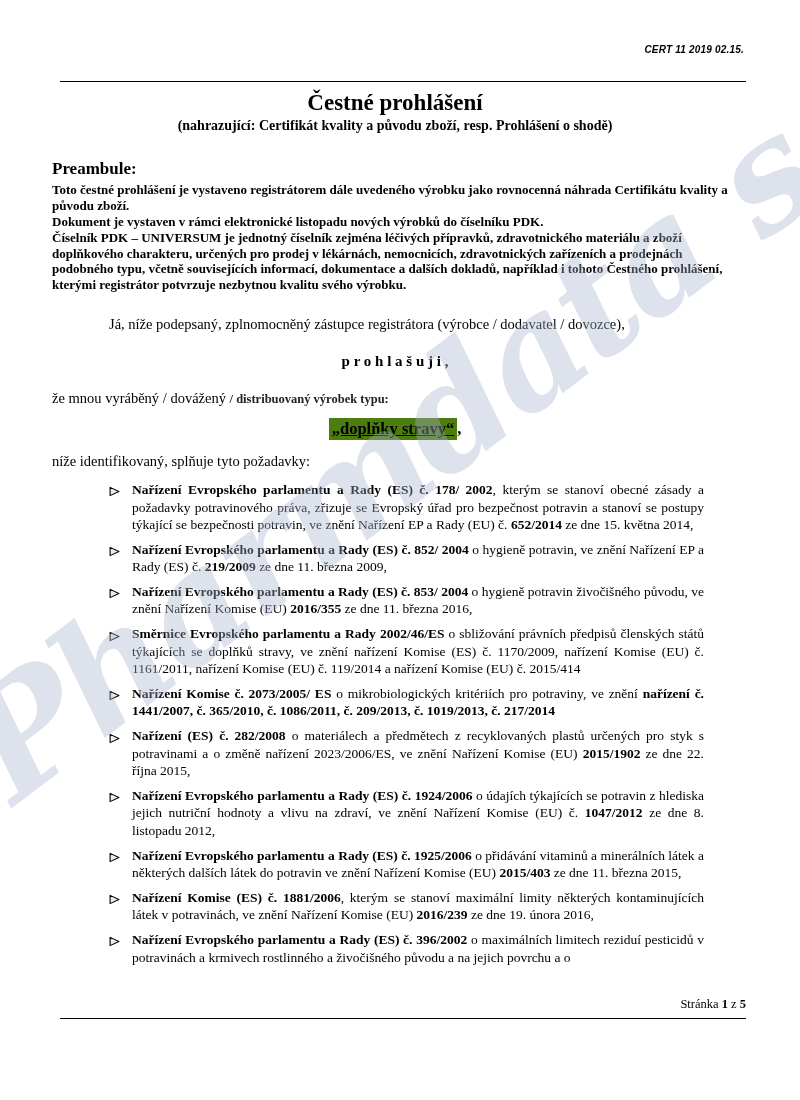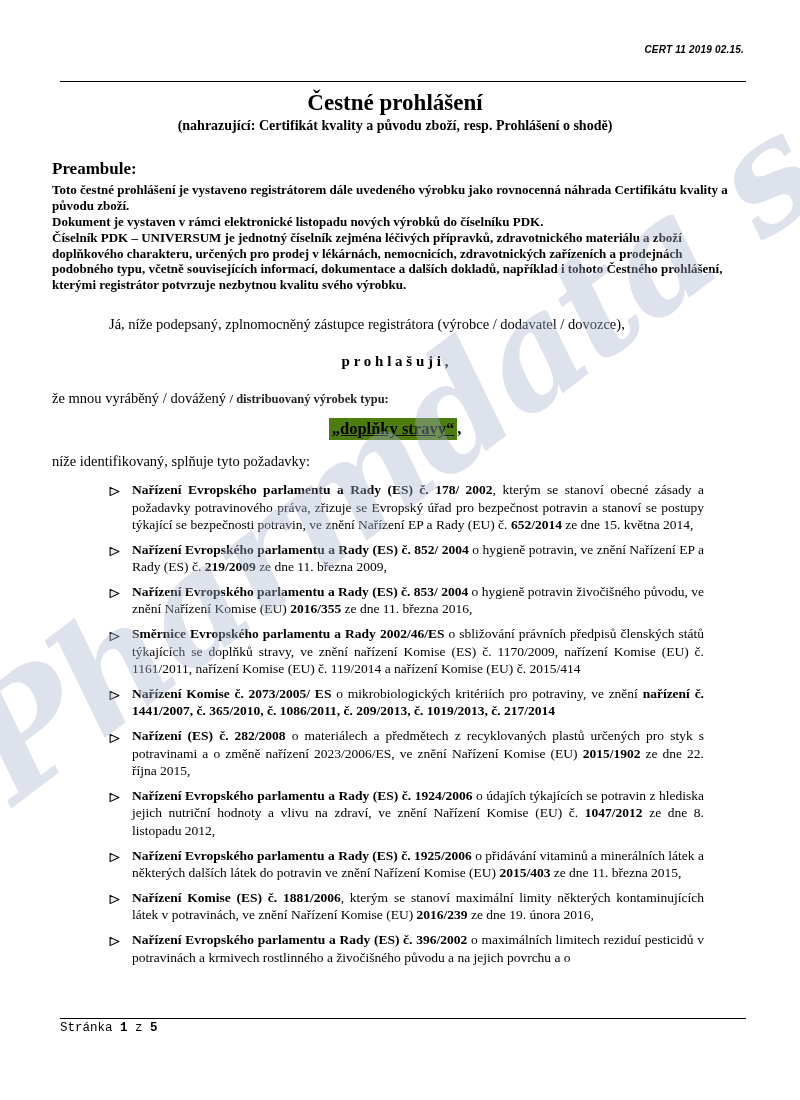--- a/index.html
+++ b/index.html
@@ -91,23 +91,23 @@
   .req-item .marker{
     position:absolute;left:57px;top:3.5px;
   }
   .req-item span.b, .b{font-weight:bold;}
   
   .footer-rule{
     position:absolute;top:1018px;left:60px;width:686px;
     border-top:1.4px solid #000;z-index:6;background:#fff;
   }
   .footer-text{
-    position:absolute;top:1021px;left:60px;width:686px;
-    text-align:left;
-    font-family:Liberation Mono, monospace;
+    position:absolute;top:997px;left:60px;width:686px;
+    text-align:right;
+    font-family:Liberation Serif, serif;
     font-size:12.5px;z-index:6;
   }
   .footer-cover{ 
     position:absolute;top:1012px;left:0;width:800px;height:6px;background:#fff;z-index:4;
   }
 </style>
 </head>
 <body>
 
 <div class="page">

